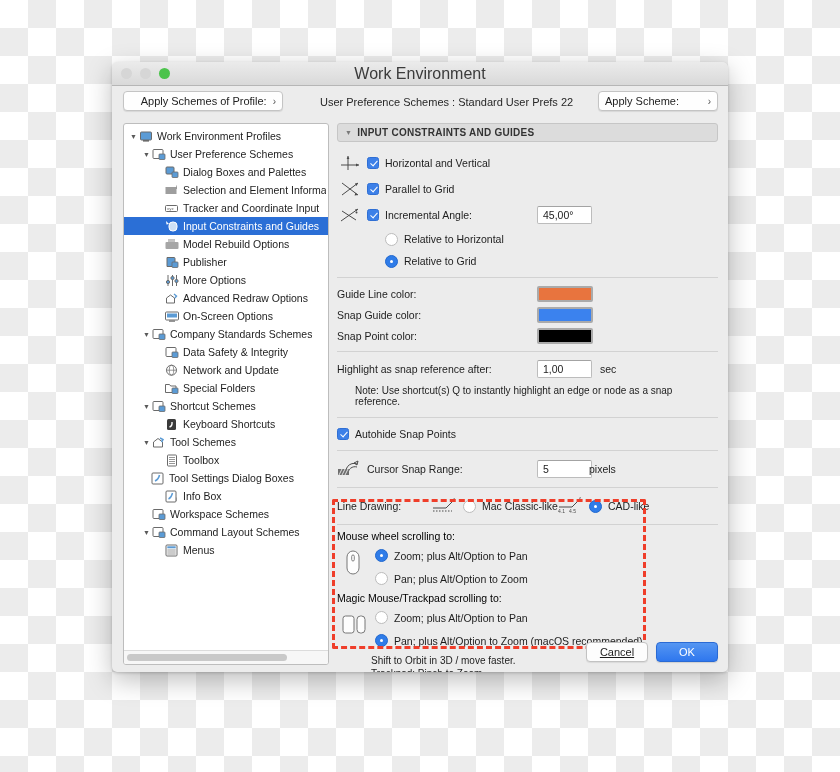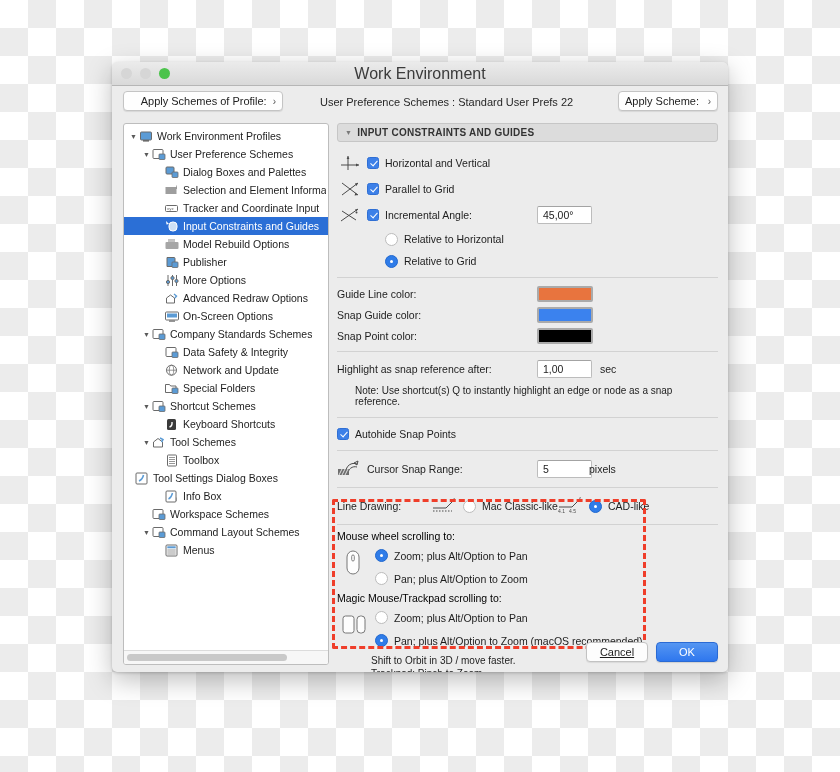--- a/index.html
+++ b/index.html
@@ -84,21 +84,21 @@
     padding: 0 6px;
     box-sizing: border-box;
   }
   .popbtn .lbl { flex: 1; white-space: nowrap; }
   .popbtn .chev {
     font-size: 10px;
     color: #555;
     margin-left: 6px;
   }
   #profile-pop { left: 11px; width: 160px; text-align: right; }
-  #scheme-pop  { right: 10px; width: 100px; }
+  #scheme-pop  { right: 10px; width: 120px; }
 
   .scheme-title {
     position: absolute;
     left: 208px;
     top: 0;
     height: 32px;
     line-height: 32px;
     font-size: 11px;
     color: #272727;
     white-space: nowrap;
@@ -580,21 +580,21 @@
               <svg width="15" height="13" viewBox="0 0 15 13">
                 <rect x="2.5" y="1" width="9" height="11" rx="0.8" fill="none" stroke="#6a6a6a"></rect>
                 <line x1="4" y1="3.5" x2="10" y2="3.5" stroke="#6a6a6a" stroke-width="0.7"></line>
                 <line x1="4" y1="5.5" x2="10" y2="5.5" stroke="#6a6a6a" stroke-width="0.7"></line>
                 <line x1="4" y1="7.5" x2="10" y2="7.5" stroke="#6a6a6a" stroke-width="0.7"></line>
                 <line x1="4" y1="9.5" x2="10" y2="9.5" stroke="#6a6a6a" stroke-width="0.7"></line>
               </svg>
             </span>
             <span class="tlabel">Toolbox</span>
           </div>
-          <div class="tnode" style="">
+          <div class="tnode" style=" margin-left: 16px;">
             <span class="disc"></span>
             <span class="ico">
               <svg width="15" height="13" viewBox="0 0 15 13">
                 <rect x="1" y="1" width="11" height="11" rx="1" fill="none" stroke="#6a6a6a"></rect>
                 <path d="M4 9 q3.5 -1.5 4.5 -6" stroke="#5b9bd5" stroke-width="1.6" fill="none"></path>
               </svg>
             </span>
             <span class="tlabel">Tool Settings Dialog Boxes</span>
           </div>
           <div class="tnode" style="padding-left: 30px;">

